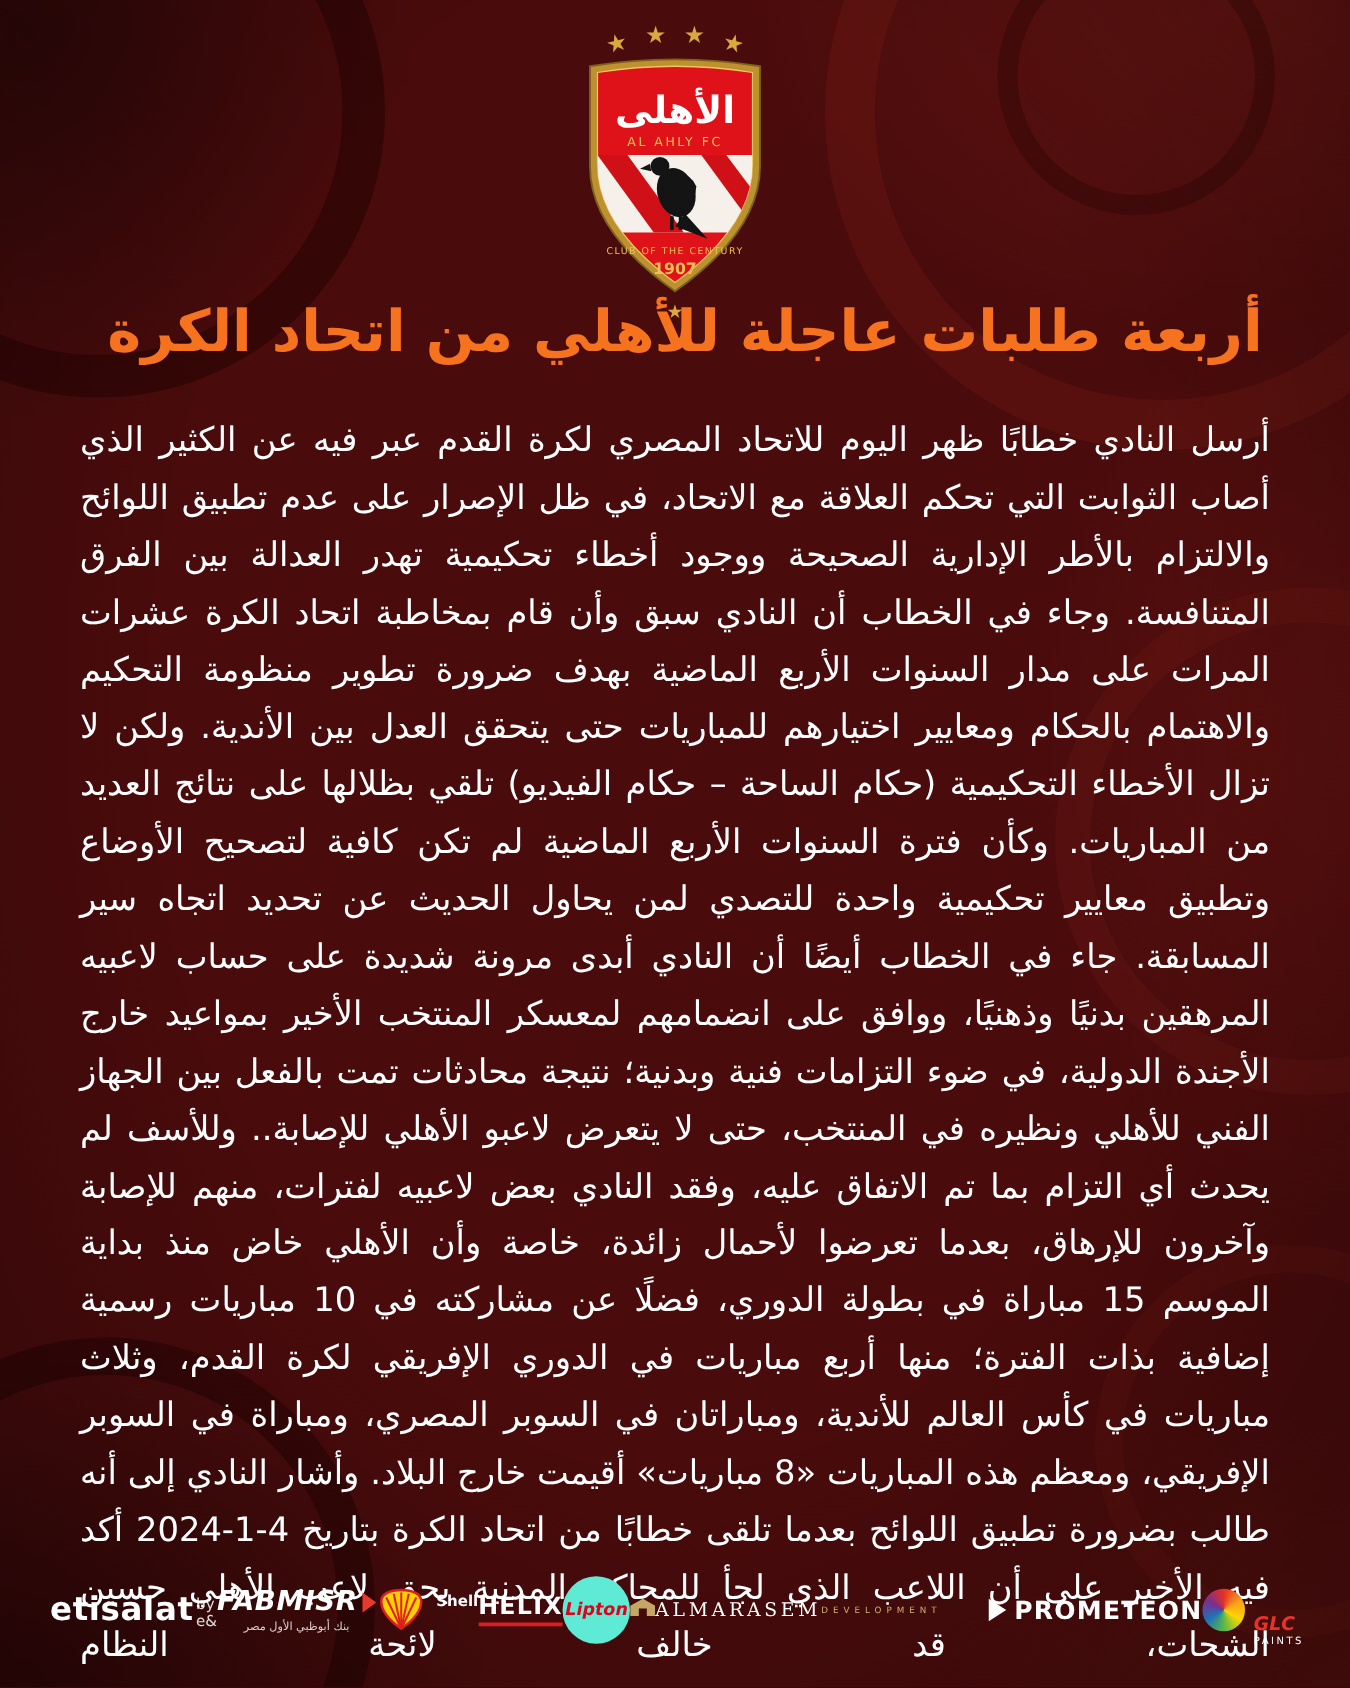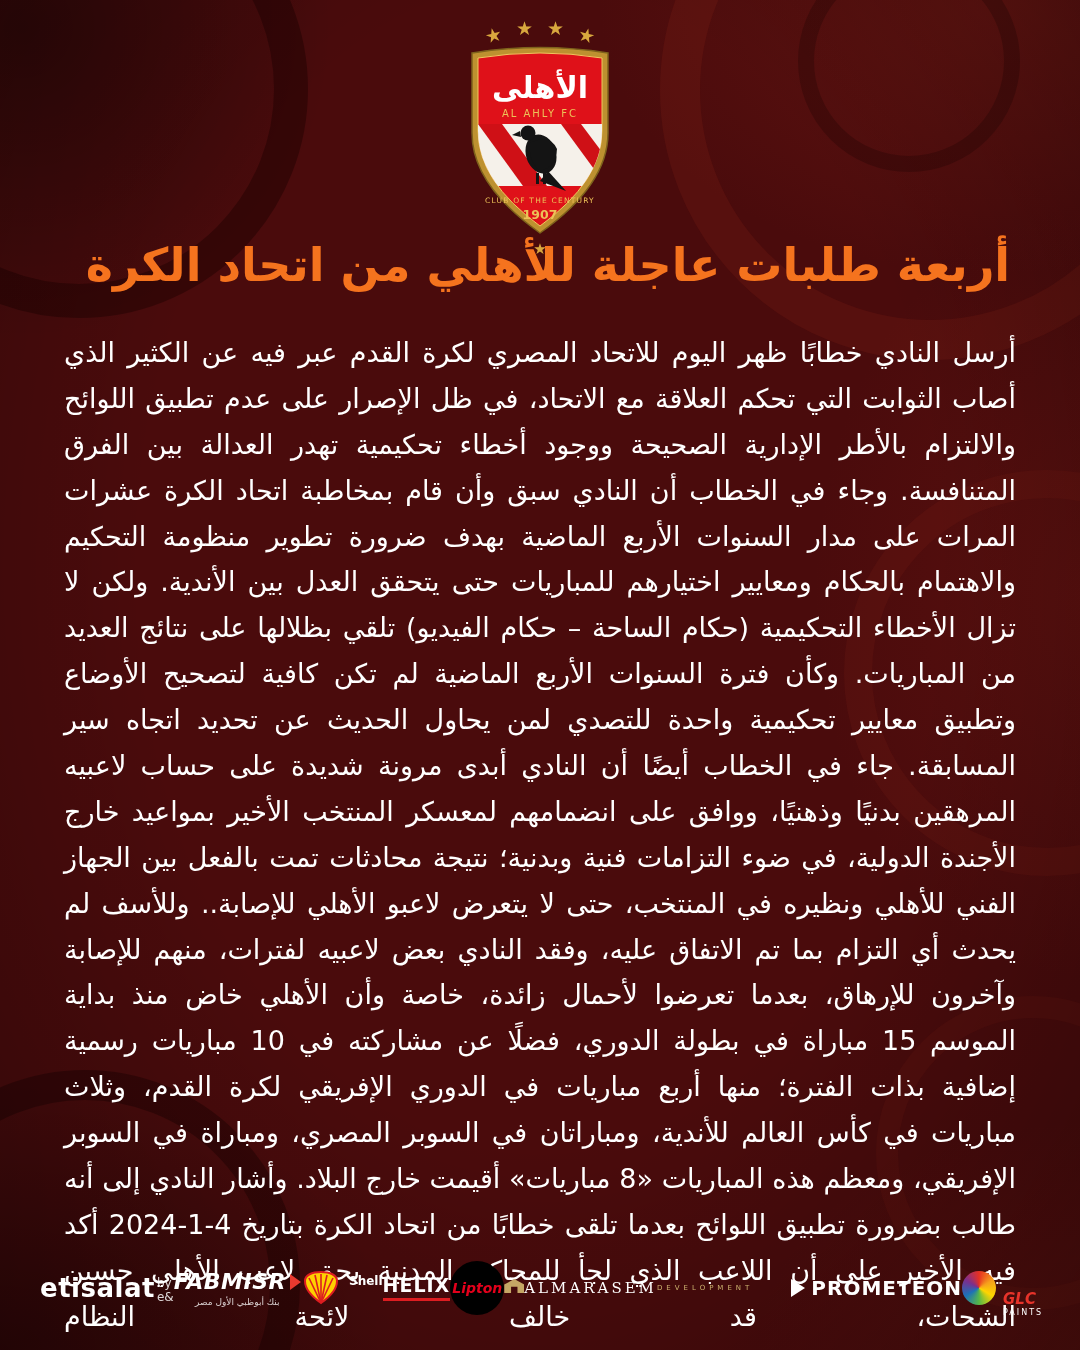--- a/index.html
+++ b/index.html
@@ -47,21 +47,21 @@
   .fab{flex-direction:column;align-items:center;}
   .fab-row{display:flex;align-items:center;font-size:22px;font-weight:800;font-style:italic;letter-spacing:.5px;}
   .fab-flag{width:0;height:0;border-left:11px solid #e8392f;border-top:8px solid transparent;border-bottom:8px solid transparent;margin-left:4px;}
   .fab-sub{font-size:9px;opacity:.8;margin-top:3px;direction:rtl;}
 
   .shell{gap:8px;}
   .shell-text{display:flex;flex-direction:row;line-height:1.1;}
   .shell-top{font-size:12px;font-weight:700;}
   .shell-bottom{font-size:19px;font-weight:800;letter-spacing:1px;border-bottom:3px solid #dd1d21;padding-bottom:2px;}
 
-  .lipton-badge{width:54px;height:54px;border-radius:50%;background:#000000;display:flex;align-items:center;justify-content:center;}
+  .lipton-badge{width:54px;height:54px;border-radius:50%;background:#5eead4;display:flex;align-items:center;justify-content:center;}
   .lipton-badge span{color:#e3001b;font-weight:800;font-style:italic;font-size:14px;}
 
   .marasem{flex-direction:row;align-items:center;line-height:1;text-align:right;}
   .marasem-mark{width:20px;height:14px;background:#c5a765;margin-bottom:4px;
     clip-path:polygon(0 100%,0 40%,50% 0,100% 40%,100% 100%,66% 100%,66% 55%,34% 55%,34% 100%);}
   .marasem-name{font-family:"DejaVu Serif","Liberation Serif",serif;font-size:15px;letter-spacing:3px;}
   .marasem-sub{font-size:7px;letter-spacing:4px;color:#cdb36f;margin-top:1px;}
 
   .prometeon{gap:6px;padding-left:38px;}
   .prom-mark{width:0;height:0;border-left:14px solid #fff;border-top:9px solid transparent;border-bottom:9px solid transparent;}

